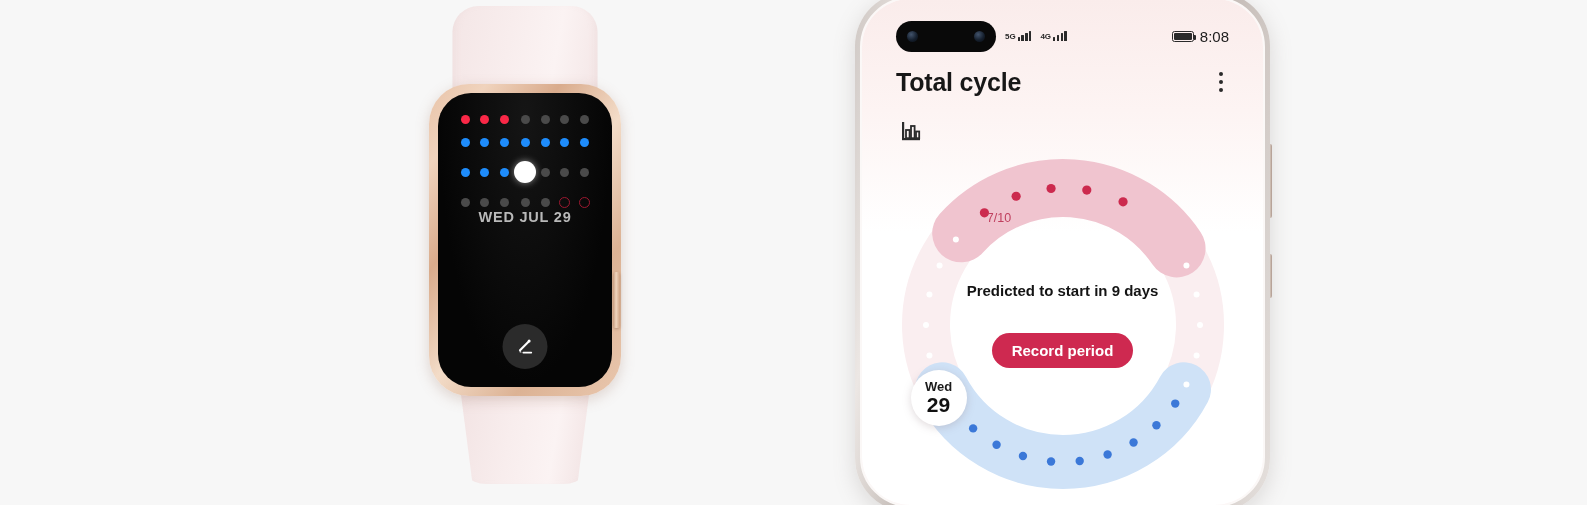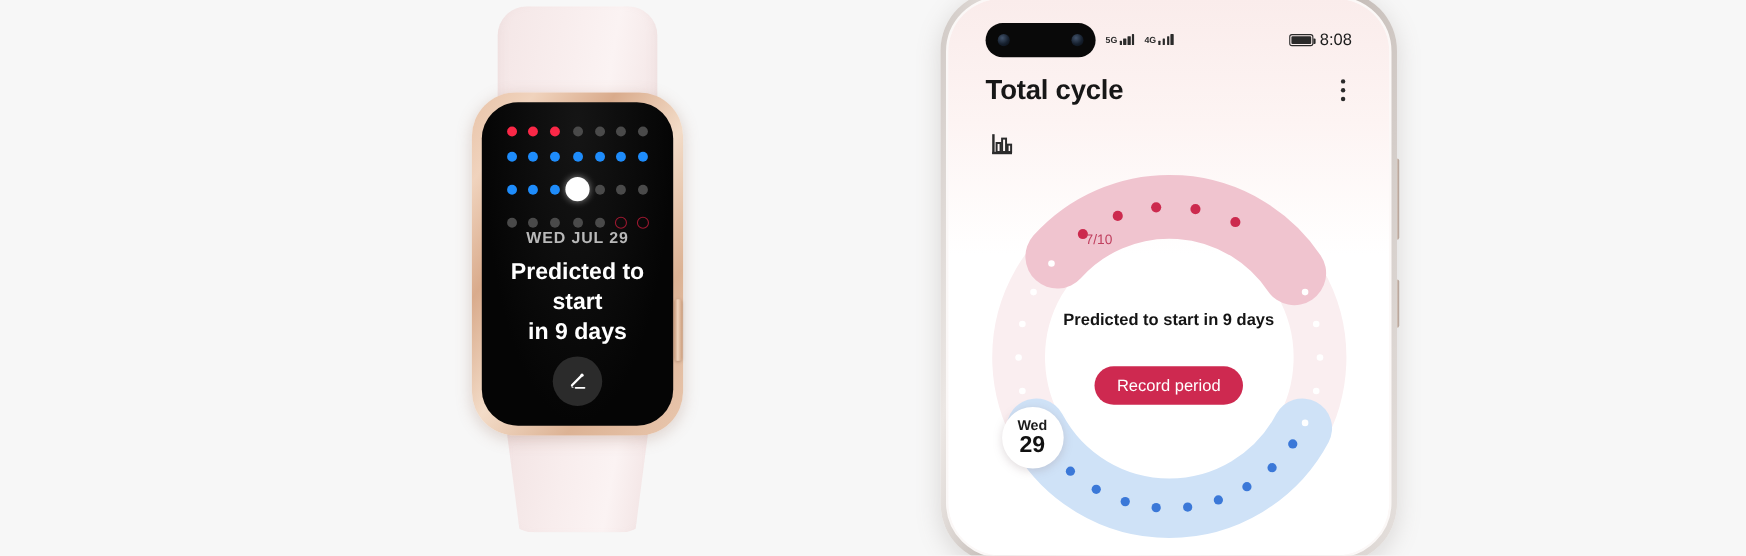--- a/index.html
+++ b/index.html
@@ -147,21 +147,21 @@
   .ring-wrap svg { display: block; }
   .ring-center {
     position: absolute; left: 50%; top: 50%; transform: translate(-50%,-50%);
     width: 226px; text-align: center;
   }
   .rc-date { font-size: 15px; color: #7d7d7d; margin-bottom: 7px; }
   .rc-msg  { font-size: 15px; color: #141414; font-weight: 700; white-space: nowrap; margin-bottom: 6px; }
   .rc-tot  { font-size: 15px; color: #7d7d7d; margin-bottom: 13px; }
   .rec-btn {
     display: inline-block; background: #ce2950; color: #fff;
-    font-size: 15px; font-weight: 400; padding: 9px 20px; border-radius: 20px;
+    font-size: 15px; font-weight: 700; padding: 9px 20px; border-radius: 20px;
     border: none; cursor: pointer; font-family: "Liberation Sans", sans-serif; margin-top: 28px;
   }
   .day-pill {
     position: absolute; left: 18px; top: 215px;
     width: 56px; height: 56px; border-radius: 50%; background: #fff;
     box-shadow: 0 2px 9px rgba(140,120,125,.28);
     display: flex; flex-direction: column; align-items: center; justify-content: center;
   }
   .dp-dow { font-size: 13px; color: #1b1b1b; font-weight: 700; line-height: 1.1; }
   .dp-num { font-size: 21px; color: #111; font-weight: 700; line-height: 1.05; }
@@ -202,24 +202,20 @@
             <span class="gd gray"></span>
             <span class="gd gray"></span>
             <span class="gd gray"></span>
             <span class="gd gray"></span>
             <span class="gd gray"></span>
             <span class="gd gray"></span>
             <span class="gd ring"></span>
             <span class="gd ring"></span>
           </div>
         <div class="w-date">WED JUL 29</div>
-        <div class="w-msg">
-          <span>Predicted to start</span><br>
-          <span>in 9 days</span>
-        </div>
         <div class="w-edit">
           <svg width="24" height="24" viewBox="0 0 24 24">
             <path d="M6.5 15.2 L15.0 6.7" stroke="#fff" stroke-width="2.1" stroke-linecap="round" fill="none"></path>
             <path d="M6.0 15.6 L6.3 17.6 L8.3 17.3 Z" fill="#fff"></path>
             <circle cx="15.6" cy="6.1" r="1.5" fill="#fff"></circle>
             <path d="M9.8 17.6 L17.8 17.6" stroke="#fff" stroke-width="1.7" stroke-linecap="round" fill="none"></path>
           </svg>
         </div>
       </div>
       <div class="watch-btn"></div>

